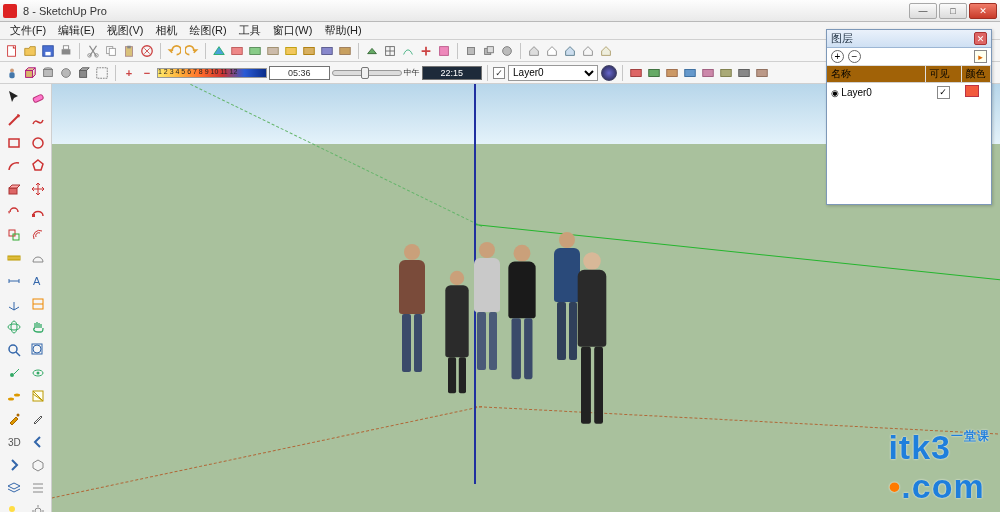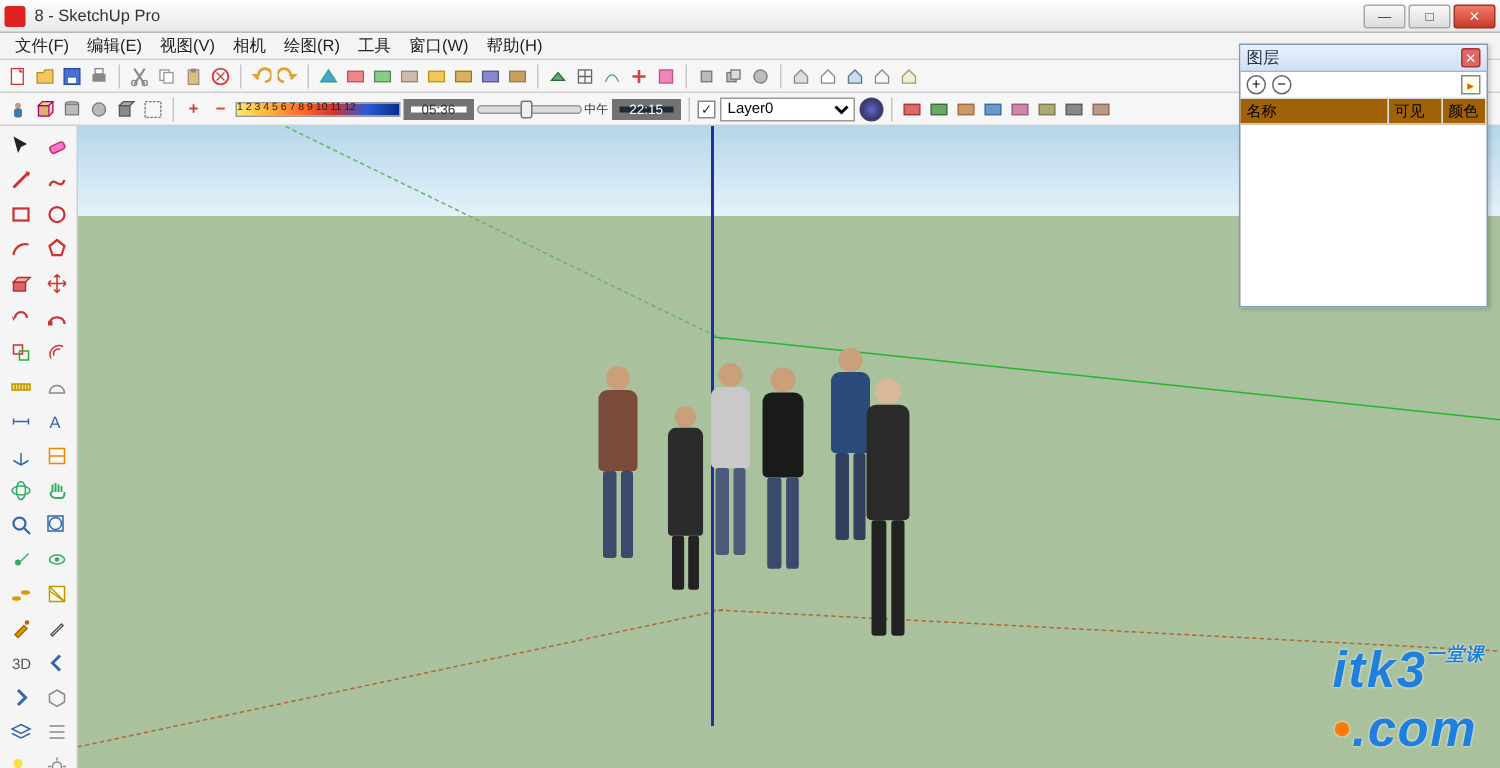--- a/index.html
+++ b/index.html
@@ -16,21 +16,21 @@
 .menubar span { padding: 0 6px; cursor: default; }
 
 .toolbar-row { height: 22px; background: #f6f6f6; display: flex; align-items: center; padding: 0 4px; border-bottom: 1px solid #d0d0d0; gap: 2px; }
 .tb-sep { width: 1px; height: 16px; background: #c6c6c6; margin: 0 3px; }
 .tb-ic { width: 16px; height: 16px; border-radius: 2px; display: flex; align-items: center; justify-content: center; font-size: 11px; }
 .tb-ic svg { width: 14px; height: 14px; }
 
 .time-spectrum { display: flex; align-items: center; gap: 2px; font-size: 8px; color: #333; }
 .spectrum { width: 110px; height: 10px; background: linear-gradient(90deg,#ffe96b,#ffb13b,#ff6a2a,#c33,#2a5bd6,#0b2d8a); border: 1px solid #999; position: relative; }
 .spectrum-ticks { position: absolute; top: -1px; left: 0; right: 0; display: flex; justify-content: space-between; font-size: 7px; color: #222; }
-.timebox { height: 14px; border: 5px solid #737373; background: #fff; font-size: 9px; padding: 0 7px; display: flex; align-items: center; }
+.timebox { height: 14px; border: 1px solid #737373; background: #fff; font-size: 9px; padding: 0 18px; display: flex; align-items: center; }
 .timebox.dark { background: #1d2a3a; color: #fff; }
 .slider { width: 70px; height: 6px; background: #dcdcdc; border: 1px solid #999; border-radius: 3px; position: relative; }
 .slider .thumb { position: absolute; width: 8px; height: 12px; background: #f0f0f0; border: 1px solid #777; top: -4px; left: 28px; border-radius: 2px; }
 
 .layer-sel { display: flex; align-items: center; gap: 3px; }
 .layer-sel .chk { width: 12px; height: 12px; border: 1px solid #888; background: #fff; display:flex;align-items:center;justify-content:center;font-size:9px;color:#333; }
 .layer-sel select { font-size: 10px; height: 16px; width: 90px; border: 1px solid #999; background: #fff; }
 .layer-sel .after-ic { width:16px;height:16px;border-radius:8px;background:radial-gradient(#66c,#224);border:1px solid #446; }
 
 .main { position: absolute; top: 84px; left: 52px; right: 0; bottom: 0; background: #fff; overflow: hidden; }
@@ -60,21 +60,21 @@
 .layers-panel .hdr .x { width:13px;height:13px;background:#d66;border:1px solid #a33;color:#fff;font-size:9px;display:flex;align-items:center;justify-content:center;border-radius:2px; }
 .layers-panel .subhdr { height:18px;display:flex;align-items:center;gap:4px;padding:0 4px;border-bottom:1px solid #dcdcdc; }
 .layers-panel .subhdr .circ { width:13px;height:13px;border:1px solid #666;border-radius:50%;display:flex;align-items:center;justify-content:center;font-size:10px;line-height:1; }
 .layers-panel .subhdr .det { margin-left:auto;width:13px;height:13px;border:1px solid #888;display:flex;align-items:center;justify-content:center;font-size:9px;color:#d60;background:#ffe; }
 .layers-panel table { width:100%; font-size:10px; border-collapse: collapse; }
 .layers-panel th { text-align:left; font-weight:normal; background:#a16207; border-bottom:1px solid #cfcfcf; padding:1px 4px; border-right:1px solid #e0e0e0; }
 .layers-panel td { padding:2px 4px; }
 .layers-panel .eye { width:13px;height:13px;border:1px solid #888;background:#fff;display:inline-flex;align-items:center;justify-content:center;font-size:9px; }
 .layers-panel .swatch { width:14px;height:12px;background:#f25a3d;border:1px solid #b34; display:inline-block; }
 
-.watermark { position: absolute; right: 10px; bottom: 6px; font-size: 34px; font-weight: 900; font-style: italic; letter-spacing: 1px; color: #1f7fdc; text-shadow: 0 0 2px #fff; }
+.watermark { position: absolute; right: 10px; bottom: 6px; font-size: 34px; font-weight: 900; letter-spacing: 1px; color: #1f7fdc; text-shadow: 0 0 2px #fff; }
 .watermark small { font-size:12px; font-weight:700; color:#1f7fdc; vertical-align: top; }
 .watermark .dot { color:#ff7a00; }
 </style>
 </head>
 <body>
 
 <div class="titlebar">
   <div class="app-icon"></div>
   <div class="title">8 - SketchUp Pro</div>
   <div class="winbtns">
@@ -657,20 +657,25 @@
     <div class="circ">−</div>
     <div class="det">▸</div>
   </div>
   <table>
     <tbody>
         <tr>
       <th style="width:60%">名称</th>
       <th style="width:22%">可见</th>
       <th>颜色</th>
     </tr>
+    <tr>
+      <td><span style="font-size:9px">◉ </span><span>Layer0</span></td>
+      <td style="text-align:center"><span class="eye">✓</span></td>
+      <td><span class="swatch"></span></td>
+    </tr>
   </tbody>
     </table>
 </div>
 
 <div class="watermark">
   <span>itk3</span><small>一堂课</small><br>
   <span class="dot" style="font-size:34px">•</span><span>.com</span>
 </div>
 
 </body></html>

